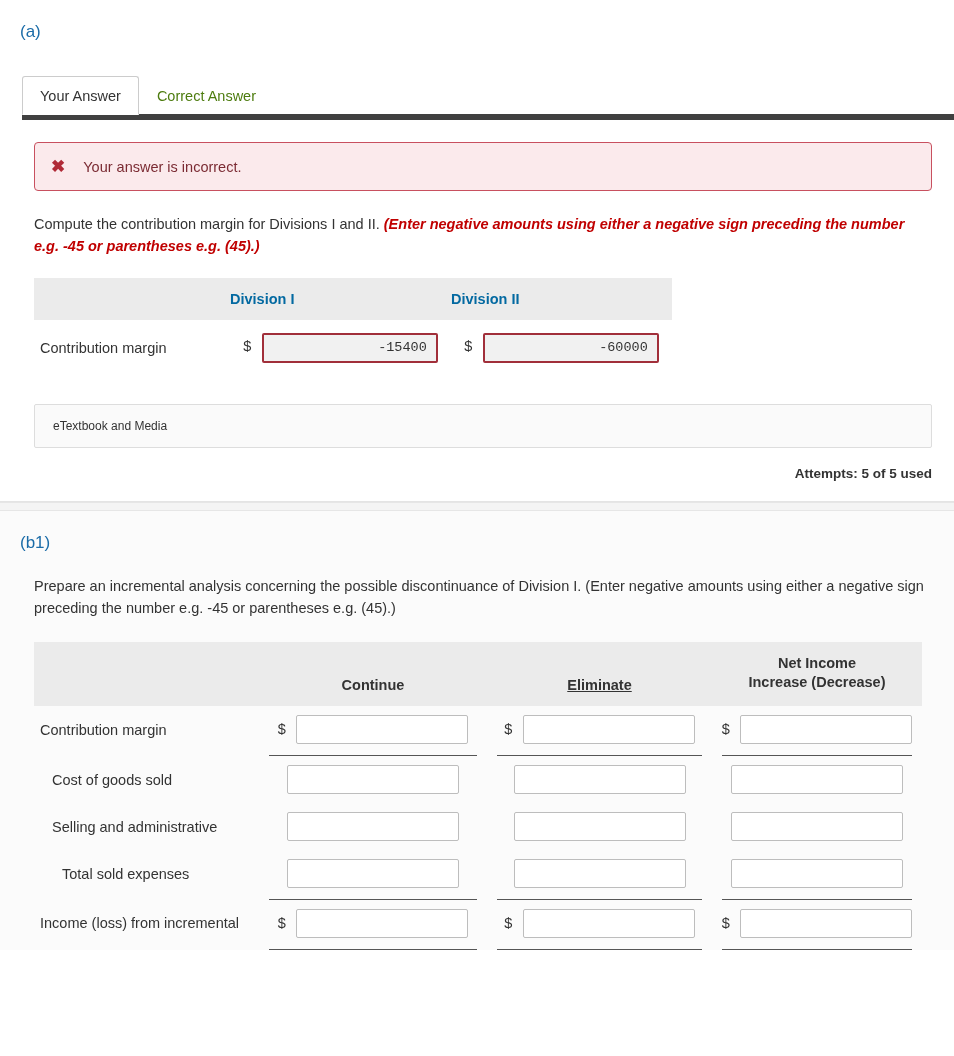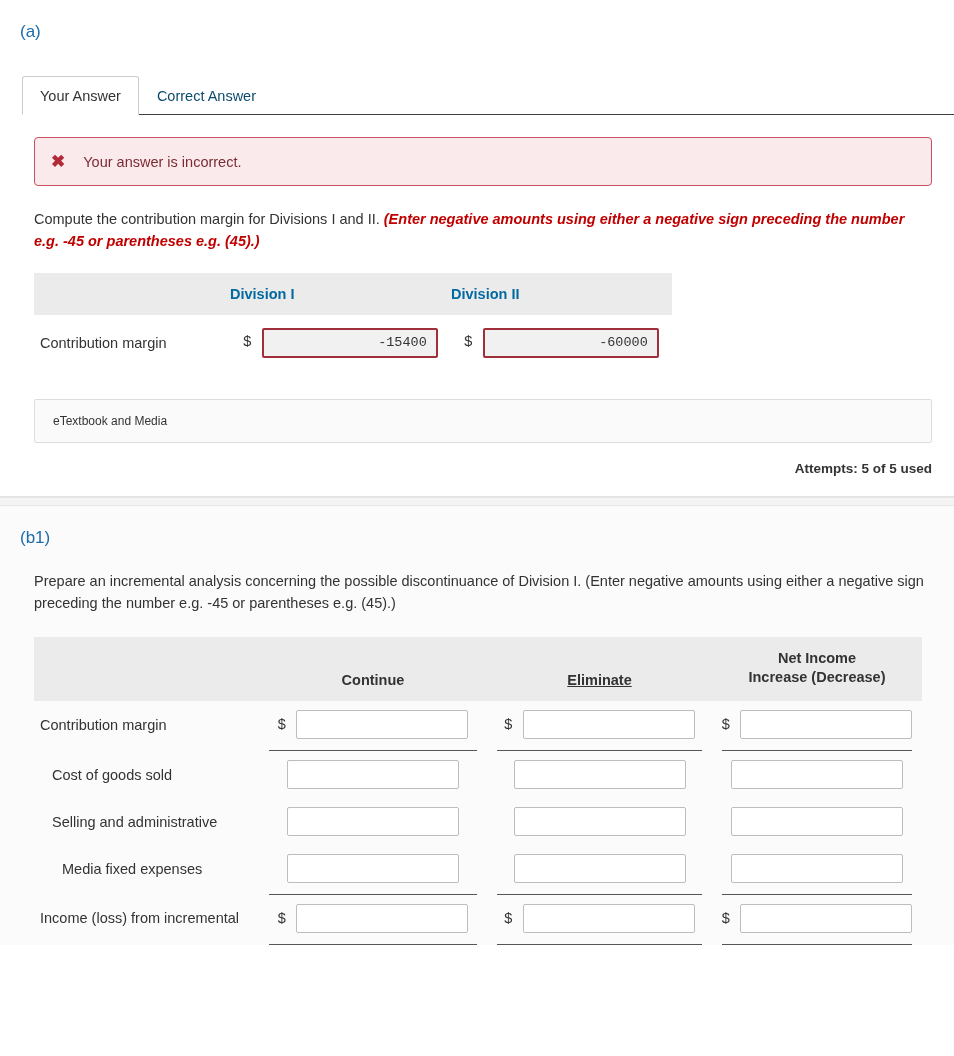--- a/index.html
+++ b/index.html
@@ -17,29 +17,29 @@
     padding: 22px 0 18px 20px;
   }
   .section-a-head {
     border-bottom: 1px solid #e4e4e4;
     background: #fff;
   }
 
   
   .tabs {
     display: flex;
-    border-bottom: 1px solid #404040;
+    border-bottom: 6px solid #404040;
     margin: 0 0 0 22px;
     padding-top: 16px;
   }
   .tab {
     font-size: 14.5px;
     padding: 11px 17px 10px 17px;
     cursor: pointer;
-    color: #0c4a6e;
+    color: #4d7c0f;
     border: 1px solid transparent;
     margin-bottom: -1px;
     white-space: nowrap;
   }
   .tab.active {
     color: #333;
     background: #fff;
     border: 1px solid #cccccc;
     border-bottom-color: #fff;
     border-radius: 3px 3px 0 0;
@@ -324,21 +324,21 @@
         </td>
         <td class="cell-in">
           <input value="" style="">
         </td>
         <td class="cell-in">
           <input value="" style="">
         </td>
       </tr>
 
       <tr>
-        <td class="lbl indent2">Media fixed expenses</td>
+        <td class="lbl indent2">Total sold expenses</td>
         <td class="cell-in">
           <input value="" style="">
         </td>
         <td class="cell-in">
           <input value="" style="">
         </td>
         <td class="cell-in">
           <input value="" style="">
         </td>
       </tr>

